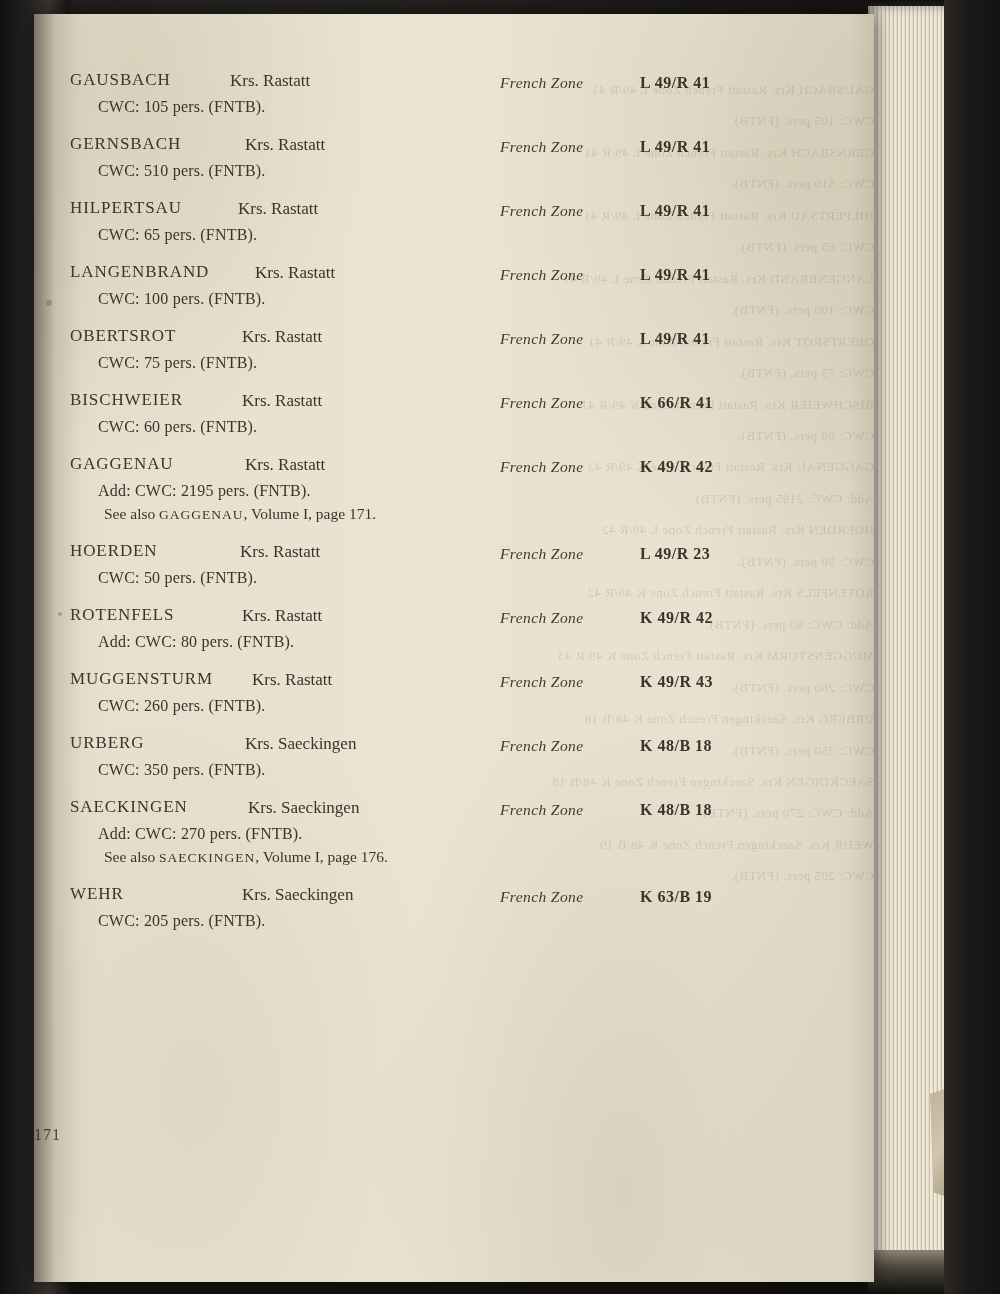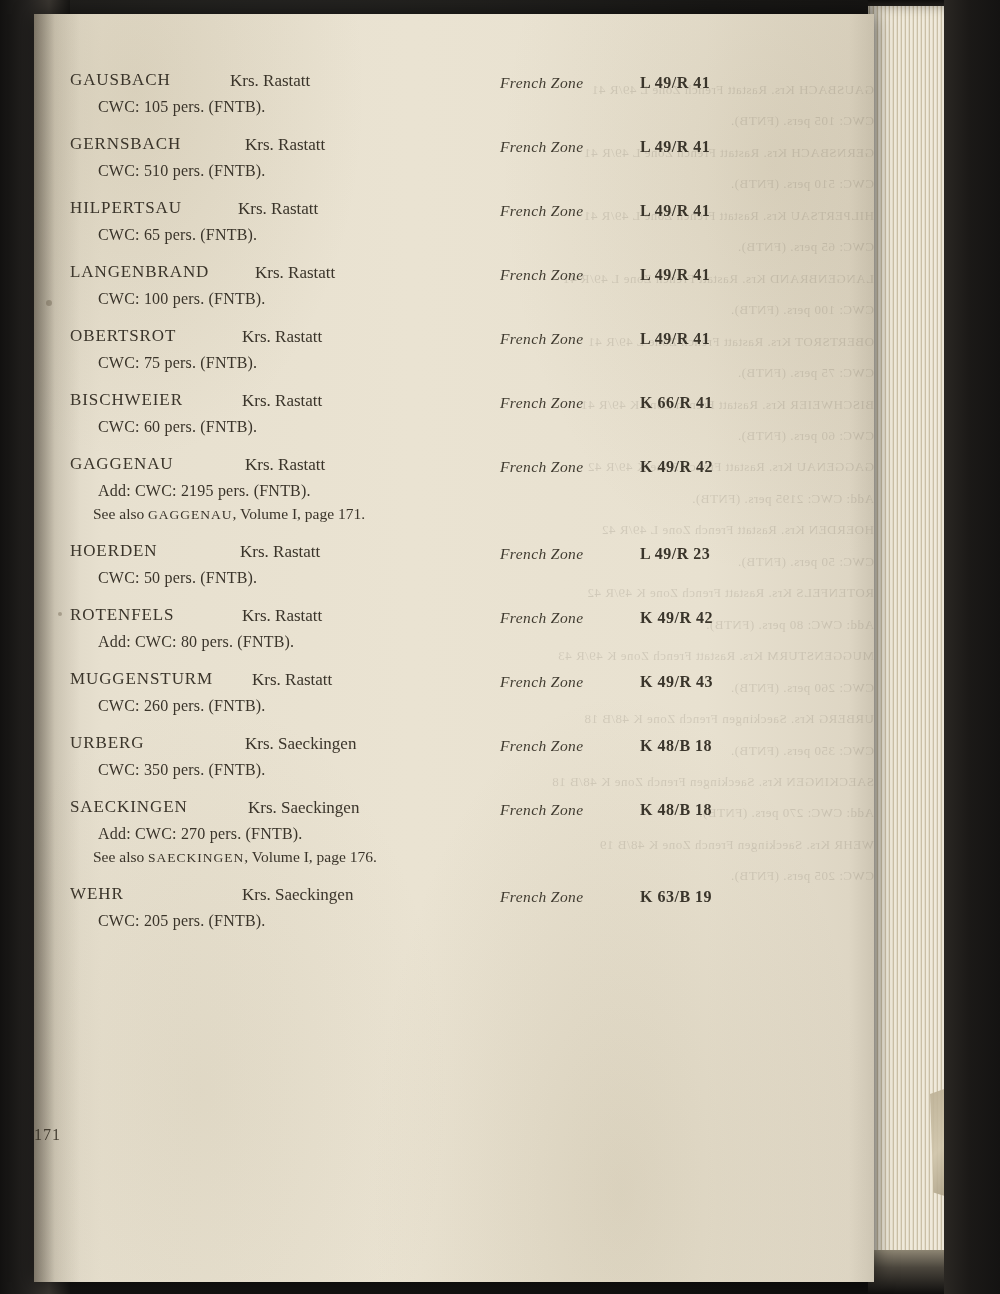--- a/index.html
+++ b/index.html
@@ -183,21 +183,21 @@
     color: #3a352b;
     font-weight: bold;
   }
   .cwc {
     margin: 4px 0 0 28px;
     font-size: 16px;
     color: #3a342a;
     letter-spacing: 0.2px;
   }
   .seealso {
-    margin: 5px 0 0 23px;
+    margin: 5px 0 0 34px;
     font-size: 15.5px;
     color: #3a342a;
   }
   .seealso .sc {
     font-size: 13.5px;
     letter-spacing: 1px;
   }
   .page-number {
     position: absolute;
     left: 0;

